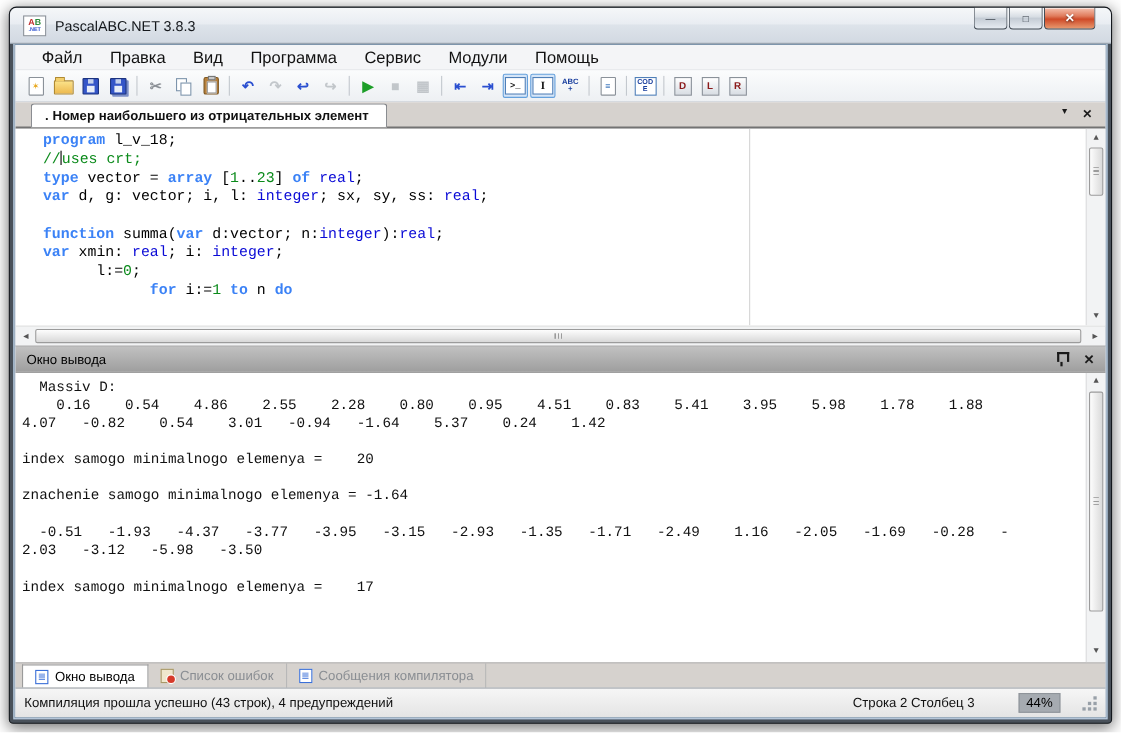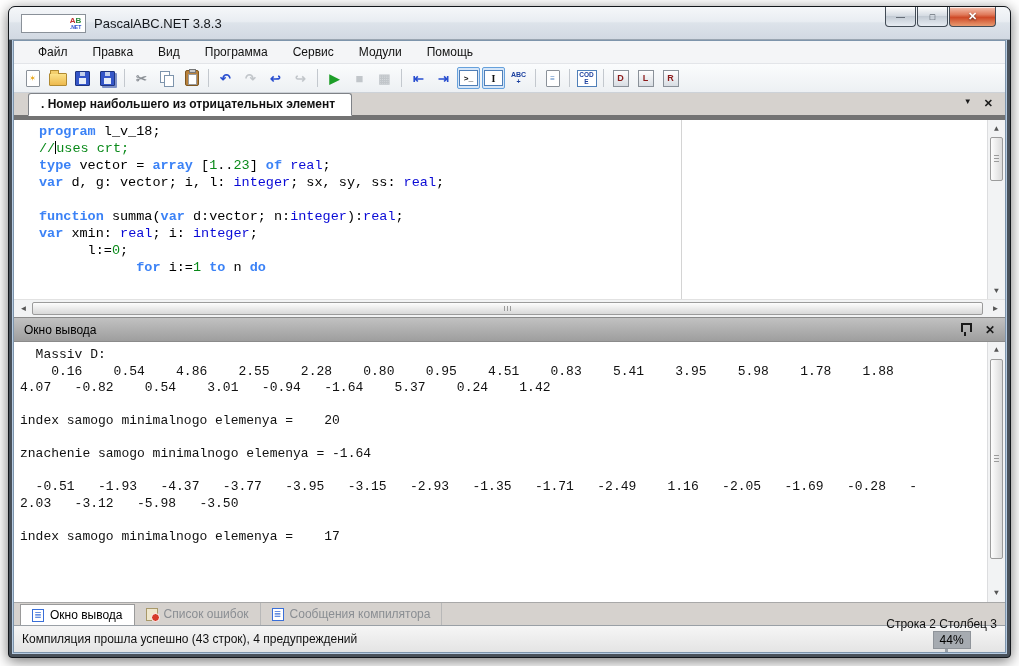--- a/index.html
+++ b/index.html
@@ -7,37 +7,37 @@
          font-family:"Liberation Sans",sans-serif;color:#111;}
   
   .window{position:absolute;left:8px;top:6px;width:1003px;height:652px;box-sizing:border-box;
           background:#49515a;border:1px solid #14181d;border-radius:7px 7px 4px 4px;
           padding:0 4px 4px;display:flex;flex-direction:column;
           box-shadow:0 3px 14px rgba(0,0,0,.55);}
   .titlebar{height:32px;margin:0 -4px;display:flex;align-items:center;padding:0 12px;position:relative;
             background:linear-gradient(180deg,#f5f7f9 0%,#e9edf2 45%,#dde3ea 50%,#d2d9e2 100%);
             border-radius:6px 6px 0 0;border-bottom:1px solid #9aa5b1;}
   .logo{width:19px;height:17px;background:#fff;border:1px solid #8a9199;margin-right:8px;
-        display:flex;flex-direction:column;align-items:center;justify-content:center;font-weight:bold;padding-left:44px;}
+        display:flex;flex-direction:column;align-items:center;justify-content:center;font-weight:bold;}
   .logo .l1{font-size:8px;line-height:8px;}
   .logo .la{color:#c03030;}.logo .lb{color:#2a8a3a;}
   .logo .l2{font-size:5px;line-height:5px;color:#2a4fd0;}
   .title{font-size:13px;color:#15181c;}
   .winbtns{position:absolute;right:14px;top:0;display:flex;}
   .wbtn{width:29px;height:19px;border:1px solid #434c56;border-top:none;margin-left:1px;
         display:flex;align-items:center;justify-content:center;font-size:9px;color:#2d3640;
         background:linear-gradient(#fdfdfd,#d6dce3 45%,#c3cbd4 50%,#e7ecf2);
         border-radius:0 0 4px 4px;box-shadow:inset 0 1px 0 rgba(255,255,255,.7);}
   .wbtn.close{width:45px;color:#fff;font-weight:bold;font-size:11px;text-shadow:0 1px 2px rgba(0,0,0,.6);
         background:linear-gradient(#f6c2b0,#e07b5c 40%,#cf4a28 55%,#e89a70);}
   .content{flex:1;display:flex;flex-direction:column;background:#fff;overflow:hidden;box-sizing:border-box;
            border:1px solid #7e95ac;box-shadow:0 0 0 1px #b6cbe2;}
   
   .menubar{height:22px;flex:0 0 22px;display:flex;align-items:center;background:#f4f5f7;
-           border-bottom:1px solid #e3e5e9;padding-left:14px;font-size:12px;}
+           border-bottom:1px solid #e3e5e9;padding-left:14px;font-size:15px;}
   .mitem{padding:3px 10px;margin-right:5px;cursor:default;}
   
   .toolbar{height:28px;flex:0 0 28px;display:flex;align-items:center;padding-left:6px;
            background:linear-gradient(#fbfcfd,#edf0f3);border-bottom:1px solid #cdd2d8;}
   .tbsep{width:1px;height:18px;background:#c3c8ce;margin:0 4px;}
   .tbi{width:23px;height:22px;margin:0 1px;display:inline-flex;align-items:center;justify-content:center;
        border-radius:2px;box-sizing:border-box;}
   .tbi.sel{background:#d6e6f8;border:1px solid #66a1dc;}
   .tbi.dis{opacity:.55;}
   .g{display:flex;align-items:center;justify-content:center;}
@@ -59,22 +59,22 @@
   .g.paste::after{content:"";position:absolute;left:2px;top:3px;width:7px;height:9px;background:#fff;border:1px solid #9a9a9a;}
   .g.box{width:17px;height:14px;border:1px solid #4f7fb8;background:#fff;font-size:8px;font-weight:bold;
          font-family:"Liberation Mono",monospace;}
   .g.serif{font-family:"Liberation Serif",serif;font-size:10px;}
   .g.tinytext{width:17px;font-size:7px;line-height:7px;font-weight:bold;text-align:center;white-space:normal;word-break:break-all;}
   .g.codebox{width:18px;height:15px;border:1px solid #4f7fb8;background:#fff;font-size:6.5px;line-height:7px;
              font-weight:bold;text-align:center;white-space:normal;word-break:break-all;}
   .g.book{width:14px;height:15px;background:linear-gradient(#ffffff,#d8dde3);border:1px solid #8a9199;
           font-size:9px;font-weight:bold;}
   
-  .tabrow{height:22px;flex:0 0 22px;background:#d6d2ce;border-bottom:5px solid #737373;
-          display:flex;position:relative;}
+  .tabrow{height:22px;flex:0 0 22px;background:#d6d2ce;border-bottom:2px solid #737373;
+          display:flex;align-items:flex-end;position:relative;}
   .tab{margin-left:14px;margin-bottom:-1px;background:#fff;border:1px solid #7f8287;border-bottom:1px solid #fff;
        border-radius:3px 3px 0 0;padding:3px 16px 3px 12px;font-size:12px;font-weight:bold;}
   .tabicons{position:absolute;right:12px;top:4px;display:flex;gap:12px;font-size:11px;color:#1a1a1a;}
   
   .editor{position:relative;height:179px;flex:0 0 179px;background:#fff;overflow:hidden;
           font-family:"Liberation Mono",monospace;font-size:13.5px;line-height:17px;padding:3px 20px 0 25px;box-sizing:border-box;}
   .cline{white-space:pre;}
   .kw{font-weight:bold;color:#3b82f6;}
   .ty{color:#0a0ad6;}
   .cm{color:#0a8a1a;}
@@ -117,21 +117,21 @@
   .btab{display:flex;align-items:center;gap:6px;padding:0 11px;color:#8a8e93;border-right:1px solid #b8b8b8;}
   .btab.active{background:#fff;color:#000;border:1px solid #9a9a9a;border-bottom:none;margin-top:1px;border-right:1px solid #9a9a9a;}
   .bticon{width:12px;height:13px;font-size:9px;display:flex;align-items:center;justify-content:center;box-sizing:border-box;}
   .out-ic{color:#3a6fd8;border:1px solid #3a6fd8;background:#fff;}
   .err-ic{background:#efe7cd;border:1px solid #a89868;position:relative;}
   .err-ic::after{content:"";position:absolute;right:-3px;bottom:-2px;width:7px;height:7px;border-radius:50%;
                  background:#d63a2a;border:1px solid #fff;}
   
   .statusbar{height:26px;flex:0 0 26px;display:flex;align-items:center;padding:0 8px;font-size:12px;color:#111;
              background:linear-gradient(#f6f6f6,#e4e4e4);border-top:1px solid #9aa0a6;}
-  .stright{margin-left:auto;display:flex;align-items:center;gap:0;flex-direction:column;}
+  .stright{margin-left:auto;display:flex;align-items:center;gap:20px;}
   .zoombox{background:#a6abb1;border:1px solid #8f949a;padding:1px 6px;color:#000;margin-left:20px;}
   .grip{width:13px;height:13px;position:relative;}
   .grip::after{content:"";position:absolute;left:0;top:0;width:3px;height:3px;background:transparent;
        box-shadow:10px 0 #98a0a8,5px 5px #98a0a8,10px 5px #98a0a8,0 10px #98a0a8,5px 10px #98a0a8,10px 10px #98a0a8;}
 </style>
 </head>
 <body>
 
 <div class="stage">
   <div class="window">

